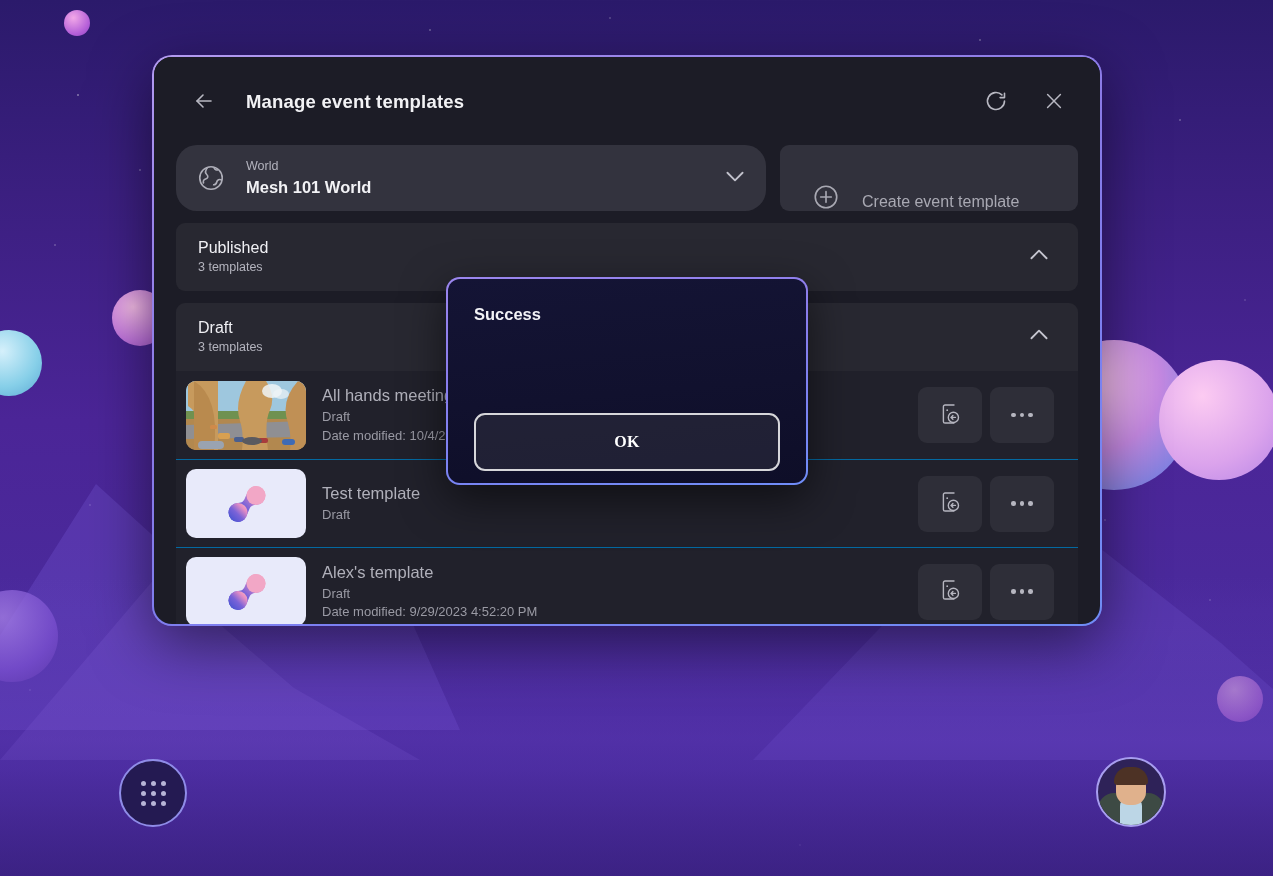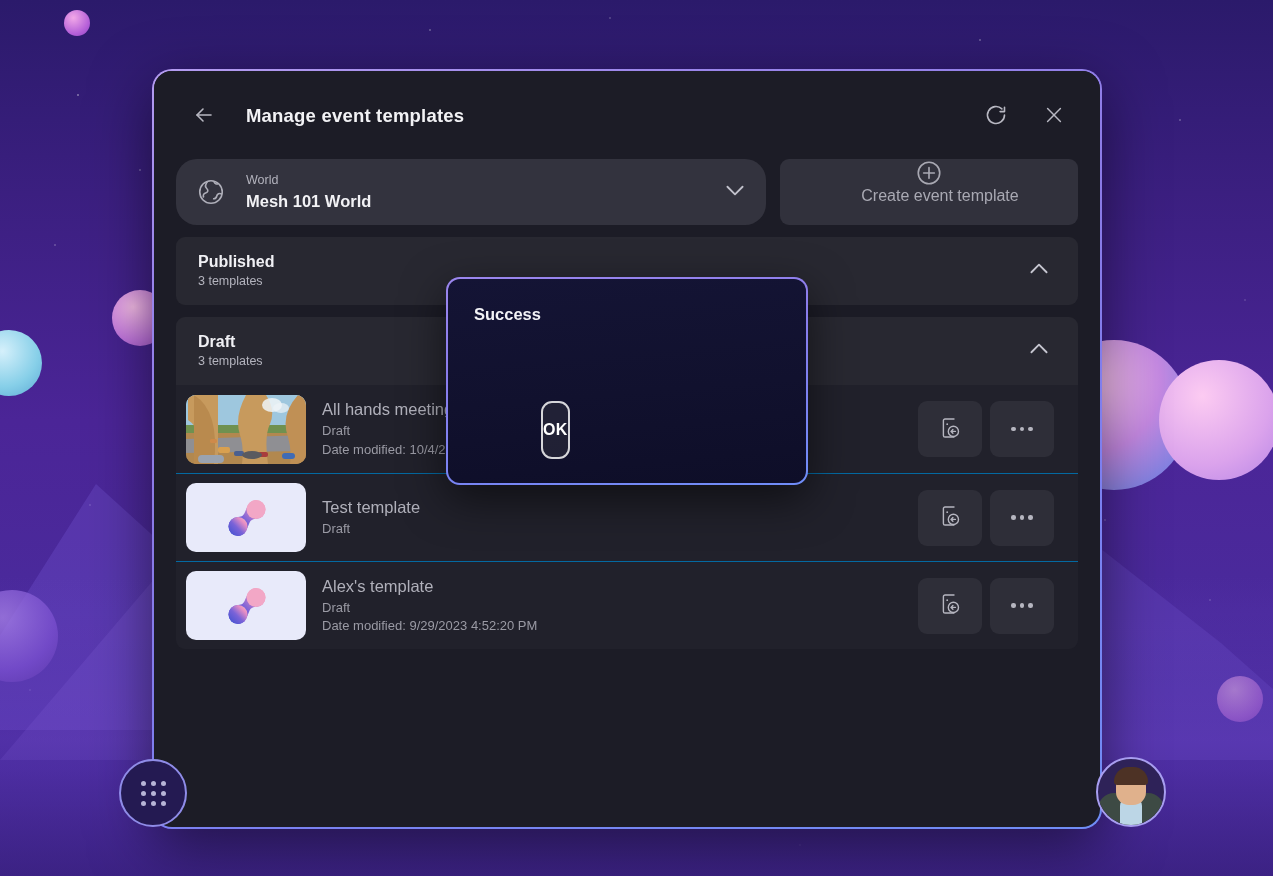--- a/index.html
+++ b/index.html
@@ -75,26 +75,25 @@
     background: radial-gradient(circle at 34% 28%, #fbc6ef, #c589e2 48%, #6f7fe0 88%); }
   .orb.o6 { width: 120px; height: 120px; right: -6px; top: 360px;
     background: radial-gradient(circle at 36% 30%, #fccbf2, #dba3ec 60%, #b685e6); }
   .orb.o7 { width: 46px; height: 46px; right: 10px; top: 676px;
     background: radial-gradient(circle at 38% 30%, #f3b9ea, #bf73dd 65%, #9652c6); opacity:.5 }
 
   
   #panel {
     position: absolute;
     left: 152px; top: 55px;
-    width: 950px; height: 760px;
+    width: 950px; height: 571px;
     border-radius: 20px;
     padding: 2px;
     background: linear-gradient(160deg, #b49cf0 0%, #9a85ea 18%, #8a7ae6 42%, #7c7ff0 68%, #6f8df5 100%);
     box-shadow: 0 18px 60px rgba(0,0,0,.5);
-    margin-top: 14px;
   }
   #panel-inner {
     width: 100%; height: 100%;
     border-radius: 18px;
     background: #1c1c26;
     overflow: hidden;
     position: relative;
   }
 
   
@@ -135,39 +134,39 @@
   #globe-icon { flex: none; color: #aeaeb8; display:flex; }
   .world-text { margin-left: 20px; flex: 1; }
   #world-label { font-size: 12.5px; color: #b3b3bd; line-height: 1.4; }
   #world-value { font-size: 16.5px; font-weight: bold; color: #f2f2f5; line-height: 1.35; }
   #world-chevron { color: #c2c2cc; flex: none; }
 
   #create-btn {
     width: 298px; height: 66px;
     background: #31313c;
     border-radius: 9px;
-    display: flex; align-items: center;
+    display: flex; align-items: flex-end;
     padding: 0 32px;
-    cursor: pointer; border: none; flex-direction: column;
+    cursor: pointer; border: none;
   }
   #create-btn .plus { flex: none; color: #a8a8b2; display:flex; }
   #create-btn .lbl { margin-left: 22px; font-size: 16px; color: #a9a9b3; font-weight: 500; }
 
   
   .section-head {
     margin: 12px 22px 0 22px;
     height: 68px;
     background: #282831;
     border-radius: 9px;
     display: flex; align-items: center;
     padding: 0 26px 0 22px;
     cursor: pointer;
   }
   .section-head .txt { flex: 1; }
-  .section-head .t1 { font-size: 16px; font-weight: bold; color: #f0f0f4; line-height: 1.3; }
+  .section-head .t1 { font-size: 16px; font-weight: normal; color: #f0f0f4; line-height: 1.3; }
   .section-head .t2 { font-size: 12.5px; color: #b4b4be; line-height: 1.45; }
   .section-head .chev { color: #c6c6d0; }
 
   
   #draft-block {
     margin: 0 22px;
     background: #21212b;
     border-radius: 0 0 9px 9px;
   }
   .tpl-row {
@@ -209,34 +208,34 @@
     border-radius: 14px;
     padding: 2px;
     background: linear-gradient(170deg, #9b86ee 0%, #8a7cec 35%, #7b82f2 70%, #6f8df8 100%);
     box-shadow: 0 14px 44px rgba(0,0,0,.55);
     z-index: 50;
   }
   #dialog-inner {
     width: 100%; height: 100%;
     border-radius: 12px;
     background: linear-gradient(175deg, #141435 0%, #11112e 55%, #0e0e28 100%);
-    padding: 26px 26px 24px 26px;
-    display: flex; flex-direction: row;
+    padding: 26px 26px 12px 26px;
+    display: flex; flex-direction: column;
   }
   #dialog-title { font-size: 16.5px; font-weight: bold; color: #f2f2f6; }
   #dialog-message { font-size: 15.5px; color: #eaeaf0; margin-top: 24px; }
   #ok-button {
     margin-top: auto;
     height: 58px;
     border-radius: 11px;
     background: rgba(48,48,62,.55);
     border: 2.5px solid #d6d6da;
     color: #ffffff;
     font-size: 16px; font-weight: bold;
-    font-family: Liberation Sans, sans-serif;
+    font-family: Liberation Serif, serif;
     cursor: pointer;
     letter-spacing: .3px;
   }
 
   
   #app-launcher {
     position: absolute; left: 119px; top: 759px;
     width: 68px; height: 68px; border-radius: 50%;
     background: #241a52;
     border: 2px solid #8f8ce8;

